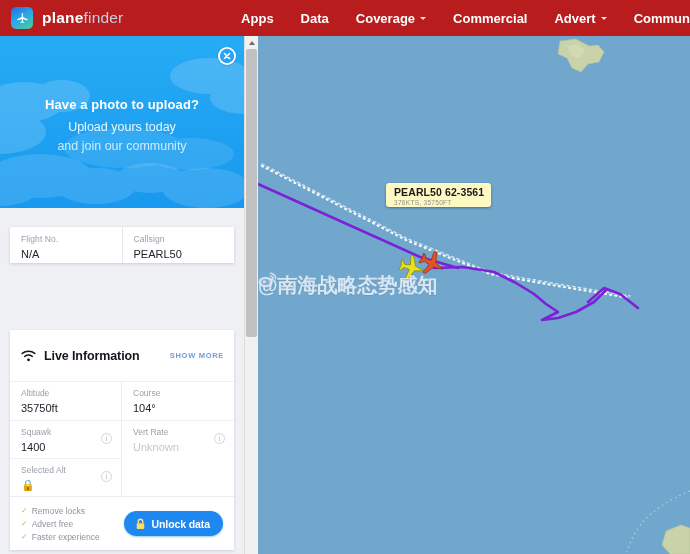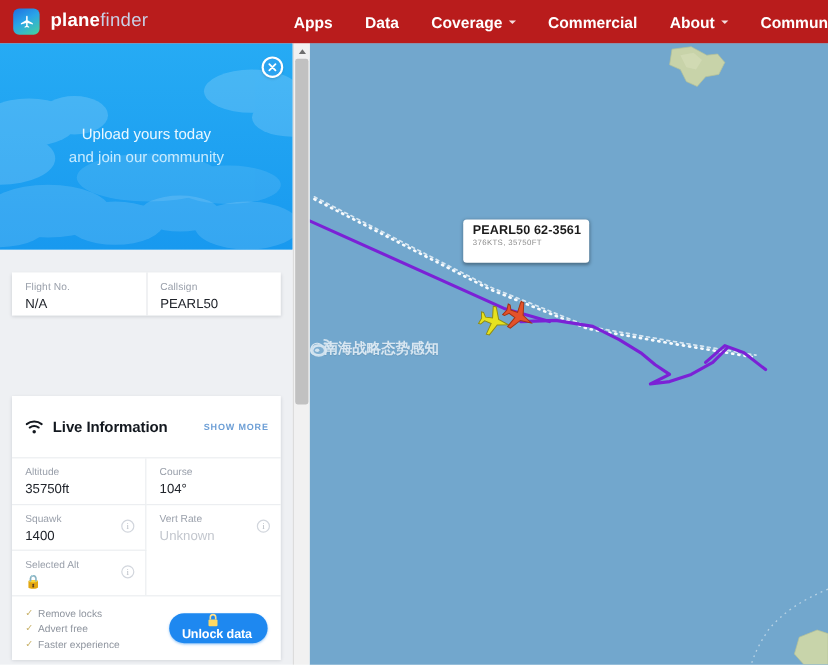--- a/index.html
+++ b/index.html
@@ -49,37 +49,37 @@
   
   #map {
     position: absolute; top: 36px; left: 258px; width: 432px; height: 518px;
     background: #72a7cd;
     overflow: hidden;
   }
   #map svg { position: absolute; top: 0; left: 0; }
 
   
   #watermark {
-    position: absolute; left: 0px; top: 246px;
+    position: absolute; left: 0px; top: 236px;
     display: flex; align-items: flex-start;
     color: #ffffff; opacity: .72;
-    font-size: 12px; font-weight: bold;
+    font-size: 20px; font-weight: bold;
     white-space: nowrap;
     text-shadow: 0 1px 1px rgba(0,0,0,.12);
   }
   #watermark .wb-logo {
     width: 19px; height: 16px; margin-right: 4px;
     flex: 0 0 auto; display: block;
   }
 
   
   #ac-label {
     position: absolute; left: 128px; top: 147px;
-    background: #ffffff; border-radius: 3px;
-    padding: 4px 7px 12px 8px;
+    background: #fef9c3; border-radius: 3px;
+    padding: 4px 7px 0 8px;
     box-shadow: 0 1px 3px rgba(0,0,0,.35);
     line-height: 1.05;
   }
   #ac-label .lbl-main { font-size: 10.5px; font-weight: bold; color: #1b1b1b; letter-spacing: .1px; }
   #ac-label .lbl-sub  { font-size: 6.5px; color: #8d8d8d; margin-top: 2px; letter-spacing: .3px; }
 
   
   #scrollbar {
     position: absolute; left: 244px; top: 36px; width: 14px; height: 518px;
     background: #f1f1f1; border-left: 1px solid #dcdcdc;
@@ -185,21 +185,20 @@
   }
   #upsell-list { flex: 0 0 auto; }
   .up-row { display: flex; align-items: center; font-size: 8.5px; color: #8e949e; margin-bottom: 3px; }
   .up-row:last-child { margin-bottom: 0; }
   .up-check { color: #c9b26a; font-size: 8px; margin-right: 4px; }
   #unlock-btn {
     margin-left: auto; height: 25px; padding: 0 13px 0 11px;
     background: #1e88f0; border-radius: 13px; border: none;
     display: flex; align-items: center; cursor: pointer;
     box-shadow: 0 1px 2px rgba(30,136,240,.45);
-    flex-direction: column;
   }
   #unlock-btn .ub-ico { margin-right: 6px; display: flex; }
   #unlock-btn .ub-text { color: #ffffff; font-size: 10.5px; font-weight: bold; letter-spacing: -.1px; }
 </style>
 </head>
 <body>
 
 <div id="app">
 
   <div id="topnav">
@@ -222,21 +221,21 @@
         <span>Data</span>
       </div>
       <div class="navlink">
         <span>Coverage</span>
         <i class="caret"></i>
       </div>
       <div class="navlink">
         <span>Commercial</span>
       </div>
       <div class="navlink">
-        <span>About</span>
+        <span>Advert</span>
         <i class="caret"></i>
       </div>
       <div class="navlink" id="nav-overflow">
         <span>Commun</span>
       </div>
     </div>
   </div>
 
   <div id="map">
     <svg width="432" height="518" viewBox="0 0 432 518">
@@ -319,20 +318,21 @@
             <ellipse cx="0" cy="150" rx="40" ry="20"></ellipse>
           </g>
           <g fill="#ffffff" opacity="0.10">
             <ellipse cx="124" cy="112" rx="60" ry="20"></ellipse>
             <ellipse cx="190" cy="118" rx="44" ry="16"></ellipse>
           </g>
         </svg>
       </div>
 
       <div id="promo-text">
+        <div class="l1">Have a photo to upload?</div>
         <div class="l2">Upload yours today</div>
         <div class="l3">and join our community</div>
       </div>
 
       <div id="promo-close">
         <svg width="16" height="16" viewBox="0 0 20 20" aria-hidden="true">
           <circle cx="10" cy="10" r="9" fill="#2ba3f0"></circle>
           <path d="M6.8 6.8 L13.2 13.2 M13.2 6.8 L6.8 13.2" stroke="#ffffff" stroke-width="1.9" stroke-linecap="round"></path>
         </svg>
       </div>

